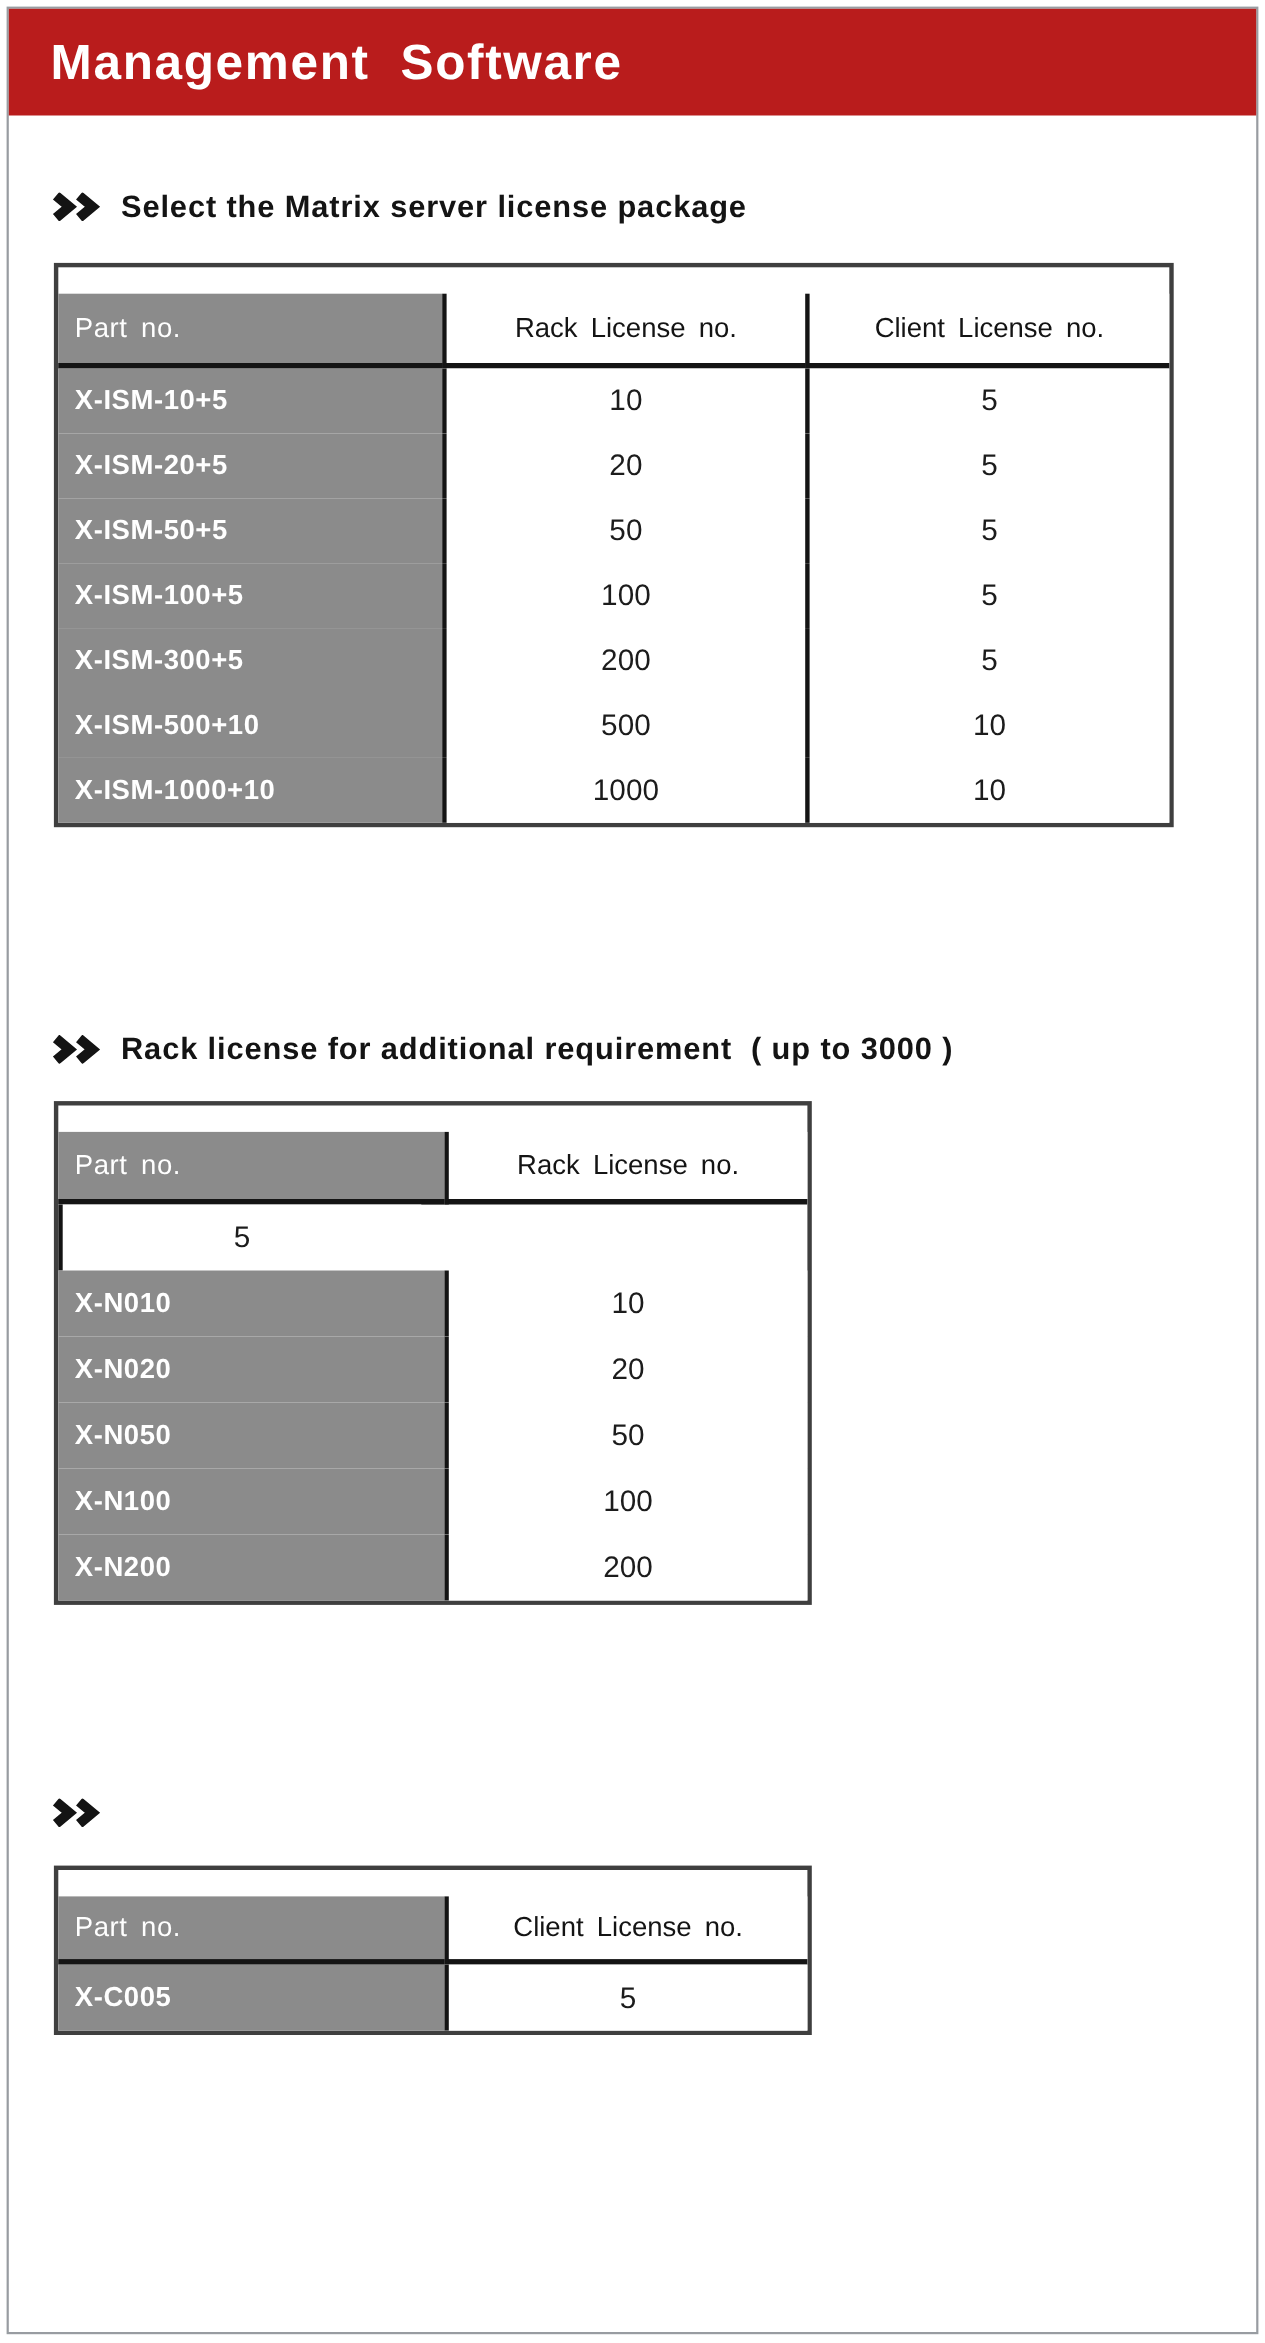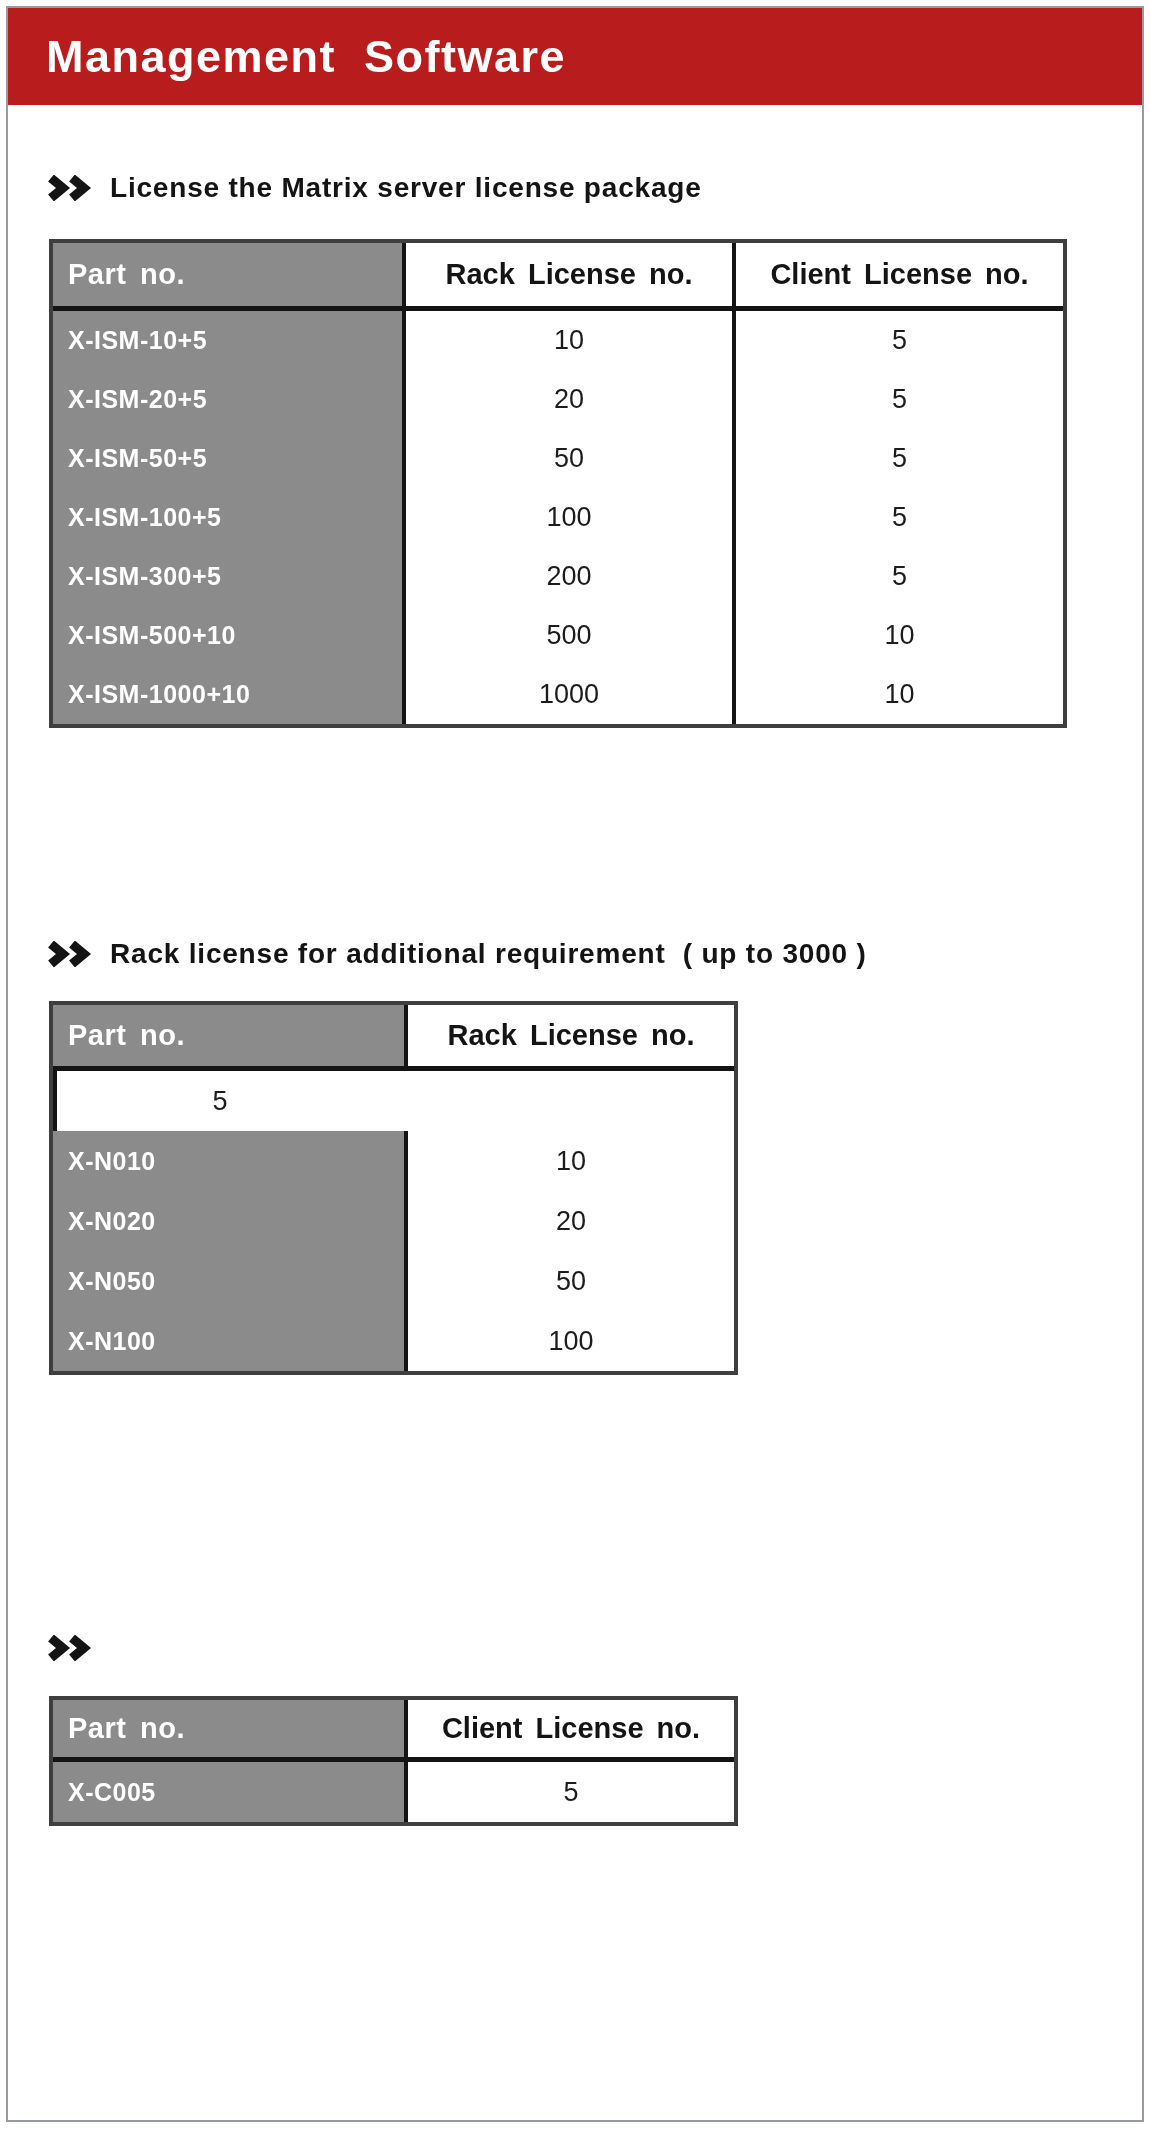--- a/index.html
+++ b/index.html
@@ -43,21 +43,21 @@
     overflow:hidden;
   }
   .part {
     background:#8b8b8b; color:#ffffff; font-weight:bold;
     padding-left:15px; font-size:25px; letter-spacing:0.5px;
   }
   .val {
     background:#ffffff; color:#1c1c1c; font-size:27px; font-weight:normal;
     justify-content:center;
   }
-  .hcell { font-weight:bold; font-size:29px; word-spacing:5px; }
+  .hcell { font-weight:normal; font-size:25px; word-spacing:5px;margin-top:24px; }
   .hcell.val { color:#141414; }
   .sep { border-left:4px solid #141414; }
   .hrow .cell { border-bottom:5px solid #141414; }
   
   .t1 { left:41px; top:231px; width:1018px; }
   .t1 .c1 { width:349px; }
   .t1 .c2 { width:330px; }
   .t1 .c3 { width:331px; }
   .t1 .hrow .cell { height:68px; }
   .t1 .drow .cell { height:59px;text-align:right; }
@@ -83,21 +83,21 @@
 
   <div class="topbar">
     <h1>Management  Software</h1>
   </div>
 
   <div class="heading h1">
     <svg class="chev" width="48" height="26" viewBox="0 0 48 26">
       <path d="M4 3 L16 13 L4 23" stroke="#141414" stroke-width="9" fill="none"></path>
       <path d="M25 3 L37 13 L25 23" stroke="#141414" stroke-width="9" fill="none"></path>
     </svg>
-    <span class="txt">License the Matrix server license package</span>
+    <span class="txt">Select the Matrix server license package</span>
   </div>
 
   <div class="tbl t1">
     <div class="trow hrow">
       <div class="cell c1 part hcell">Part no.</div>
       <div class="cell c2 val hcell sep">Rack License no.</div>
       <div class="cell c3 val hcell sep">Client License no.</div>
     </div>
     <div class="trow drow">
       <div class="cell c1 part">X-ISM-10+5</div>
@@ -161,20 +161,24 @@
       <div class="cell c2 val sep">20</div>
     </div>
     <div class="trow drow">
       <div class="cell c1 part">X-N050</div>
       <div class="cell c2 val sep">50</div>
     </div>
     <div class="trow drow">
       <div class="cell c1 part">X-N100</div>
       <div class="cell c2 val sep">100</div>
     </div>
+    <div class="trow drow">
+      <div class="cell c1 part">X-N200</div>
+      <div class="cell c2 val sep">200</div>
+    </div>
   </div>
 
   <div class="heading h3">
     <svg class="chev" width="48" height="26" viewBox="0 0 48 26">
       <path d="M4 3 L16 13 L4 23" stroke="#141414" stroke-width="9" fill="none"></path>
       <path d="M25 3 L37 13 L25 23" stroke="#141414" stroke-width="9" fill="none"></path>
     </svg>
   </div>
 
   <div class="tbl t3">

